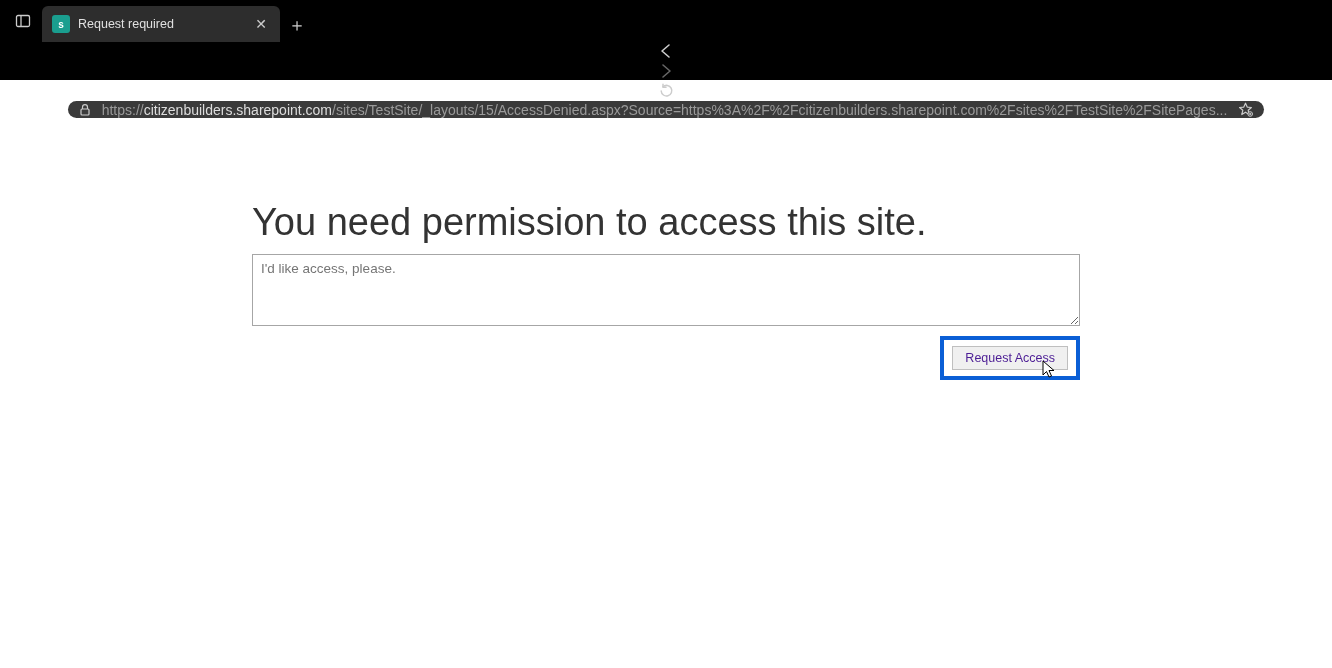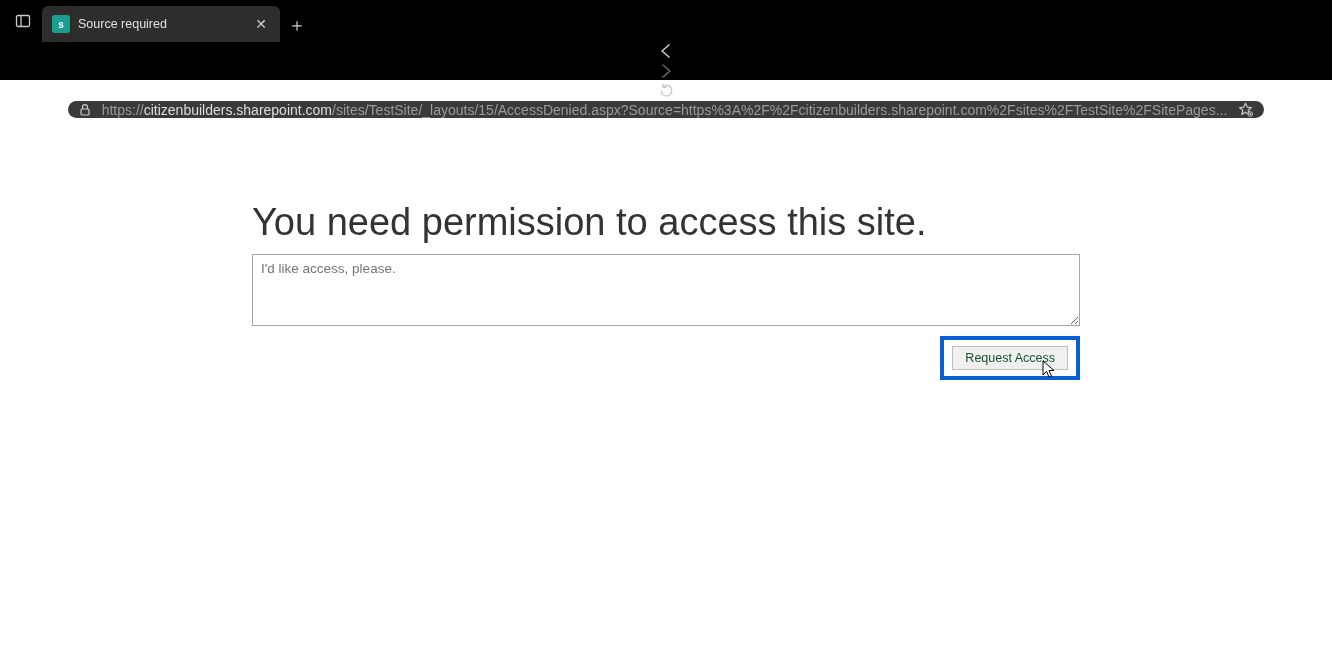--- a/index.html
+++ b/index.html
@@ -61,21 +61,21 @@
     border:1px solid #a6a6a6; padding:6px 8px;
     font-family:"Segoe UI", sans-serif; font-size:13.5px; color:#6d28d9;
     outline:none;
   }
   .btn-row { display:flex; justify-content:flex-end; margin-top:6px; position:relative; }
   .highlight-box {
     border:4px solid #0a5fd6; padding:6px 8px; display:inline-block;
     position:relative;
   }
   button.request {
-    background:#f0f0f0; border:1px solid #bfbfbf; color:#14532d;
+    background:#f0f0f0; border:1px solid #bfbfbf; color:#4c1d95;
     font-size:12.5px; padding:4px 12px; cursor:pointer;
     font-family:"Segoe UI", sans-serif;
   }
   .cursor {
     position:absolute; right:18px; bottom:-4px; pointer-events:none;
   }
 
   svg { display:block; }
 </style>
 </head>
@@ -86,21 +86,21 @@
     <div class="tab-panel-btn">
       <svg width="16" height="16" viewBox="0 0 16 16">
           <rect x="1.5" y="2.5" width="13" height="11" rx="1.5" fill="none" stroke="#ccc" stroke-width="1.3"></rect>
           <line x1="6" y1="2.5" x2="6" y2="13.5" stroke="#ccc" stroke-width="1.3"></line>
         </svg>
     </div>
     <div class="tab">
       <div class="favicon">
           <span>s</span>
         </div>
-      <div class="title">Source required</div>
+      <div class="title">Request required</div>
       <div class="close">✕</div>
     </div>
     <div class="new-tab">＋</div>
   </div>
 
   <div class="toolbar">
     <div class="nav-btn">
       <svg width="18" height="18" viewBox="0 0 18 18">
           <path d="M12 3 L5 9 L12 15" fill="none" stroke="#ccc" stroke-width="1.6" stroke-linecap="round" stroke-linejoin="round"></path>
         </svg>

